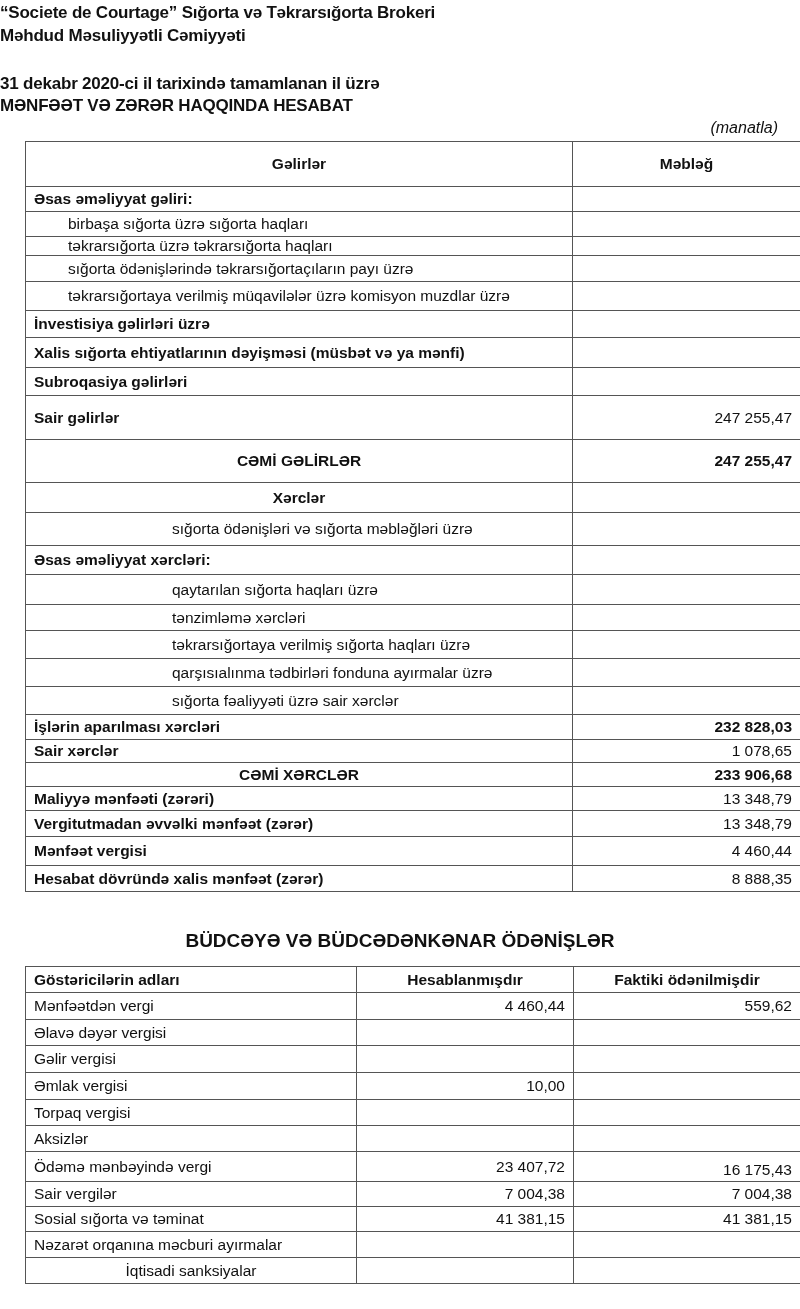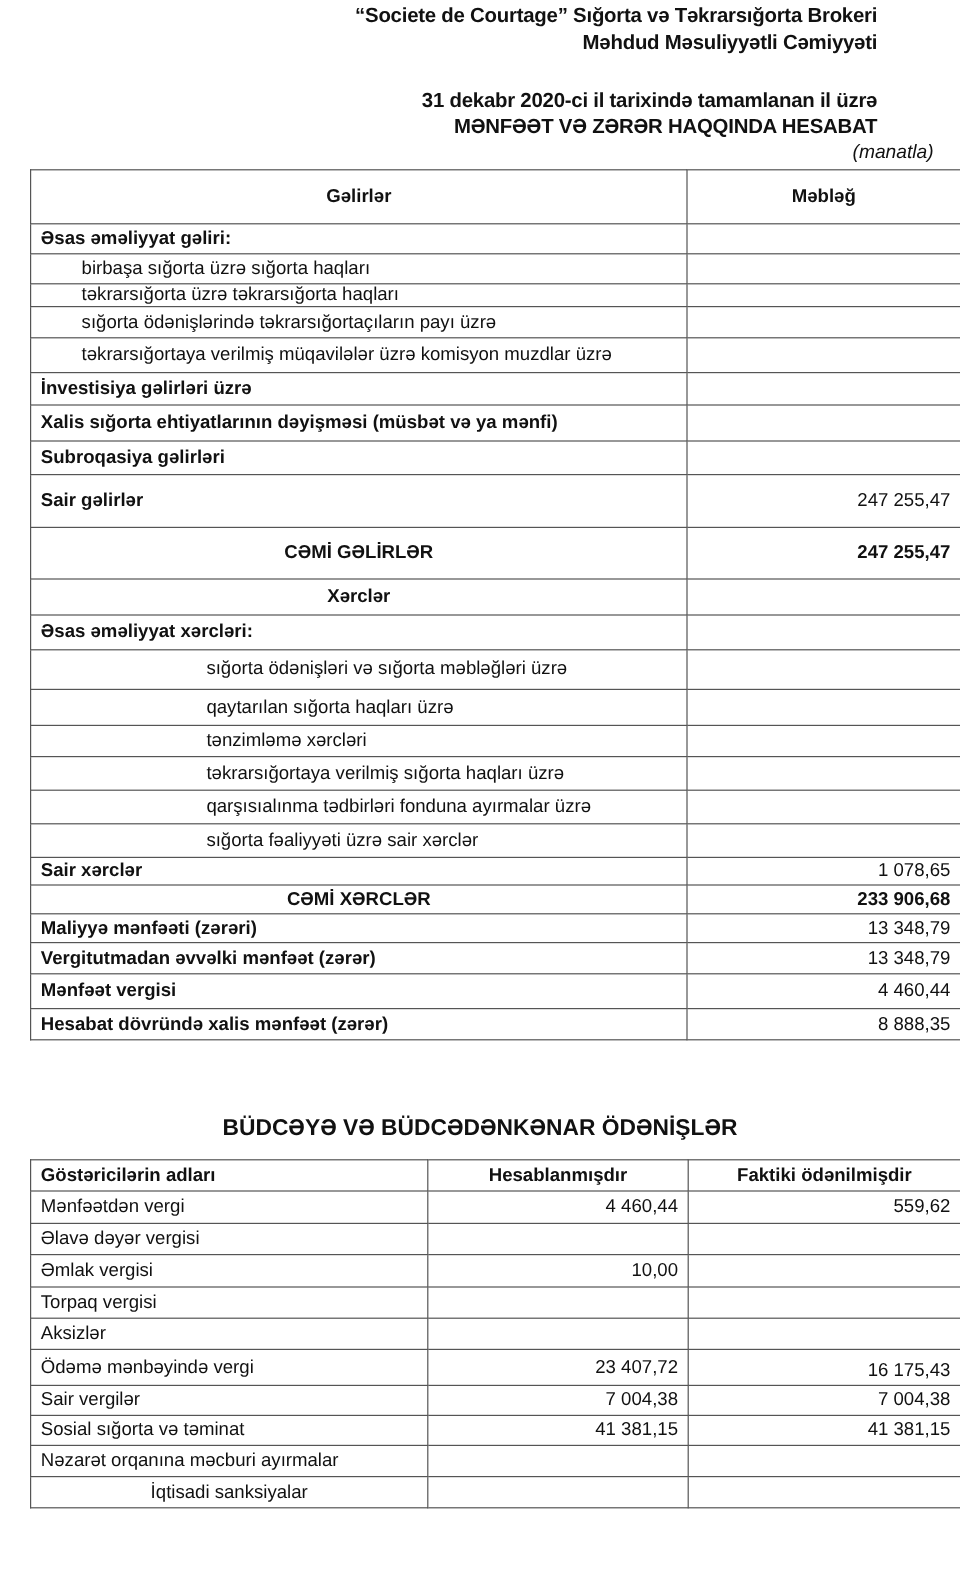--- a/index.html
+++ b/index.html
@@ -1,18 +1,18 @@
 <!DOCTYPE html>
 <html><head>
 <meta charset="utf-8">
 <style>
   html, body { margin:0; padding:0; background:#ffffff; }
   body { width:800px; height:1309px; position:relative; overflow:hidden;
          font-family:"Liberation Sans", sans-serif; color:#111; }
-  .hdr { position:absolute; left:0; width:731px; text-align:right; font-weight:bold; font-size:17px; letter-spacing:-0.2px; }
+  .hdr { position:absolute; left:0; width:731px; text-align:left; font-weight:bold; font-size:17px; letter-spacing:-0.2px; }
   .unit { position:absolute; right:22px; top:119px; font-style:italic; font-size:16px; }
   table { position:absolute; border-collapse:collapse; table-layout:fixed; font-size:15.5px; }
   td, th { border:1.5px solid #555; padding:0 8px; overflow:hidden; white-space:nowrap; }
   #t1 { left:25px; top:141px; width:775px; }
   #t1 col.c1 { width:547px; }
   #t1 col.c2 { width:228px; }
   .b { font-weight:bold; }
   .num { text-align:right; }
   .ctr { text-align:center; }
   .ind1 { padding-left:42px; }
@@ -80,47 +80,51 @@
         <td class="num">247 255,47</td>
       </tr>
   <tr style="height:43px;">
         <td class="b ctr">CƏMİ  GƏLİRLƏR</td>
         <td class="b num">247 255,47</td>
       </tr>
   <tr style="height:30px;">
         <td class="b ctr">Xərclər</td>
         <td class="num"></td>
       </tr>
+  <tr style="height:33px;">
+        <td class="ind2">sığorta ödənişləri və sığorta məbləğləri üzrə</td>
+        <td class="num"></td>
+      </tr>
   <tr style="height:29px;">
         <td class="b">Əsas əməliyyat xərcləri:</td>
         <td class="num"></td>
       </tr>
-  <tr style="height:33px;">
-        <td class="ind2">sığorta ödənişləri və sığorta məbləğləri üzrə</td>
-        <td class="num"></td>
-      </tr>
   <tr style="height:30px;">
         <td class="ind2">qaytarılan sığorta haqları üzrə</td>
         <td class="num"></td>
       </tr>
   <tr style="height:26px;">
         <td class="ind2">tənzimləmə xərcləri</td>
         <td class="num"></td>
       </tr>
   <tr style="height:28px;">
         <td class="ind2">təkrarsığortaya verilmiş sığorta haqları üzrə</td>
         <td class="num"></td>
       </tr>
   <tr style="height:28px;">
         <td class="ind2">qarşısıalınma tədbirləri fonduna ayırmalar üzrə</td>
         <td class="num"></td>
       </tr>
   <tr style="height:28px;">
         <td class="ind2">sığorta fəaliyyəti üzrə sair xərclər</td>
         <td class="num"></td>
+      </tr>
+  <tr style="height:25px;">
+        <td class="b">İşlərin aparılması xərcləri</td>
+        <td class="b num">232 828,03</td>
       </tr>
   <tr style="height:23px;">
         <td class="b">Sair xərclər</td>
         <td class="num">1 078,65</td>
       </tr>
   <tr style="height:24px;">
         <td class="b ctr">CƏMİ  XƏRCLƏR</td>
         <td class="b num">233 906,68</td>
       </tr>
   <tr style="height:24px;">
@@ -160,20 +164,25 @@
         <td>Mənfəətdən  vergi</td>
         <td class="num">4 460,44</td>
         <td class="num">559,62</td>
       </tr>
   <tr style="height:26px;">
         <td>Əlavə dəyər vergisi</td>
         <td class="num"></td>
         <td class="num"></td>
       </tr>
   <tr style="height:27px;">
+        <td>Gəlir vergisi</td>
+        <td class="num"></td>
+        <td class="num"></td>
+      </tr>
+  <tr style="height:27px;">
         <td>Əmlak vergisi</td>
         <td class="num">10,00</td>
         <td class="num"></td>
       </tr>
   <tr style="height:26px;">
         <td>Torpaq vergisi</td>
         <td class="num"></td>
         <td class="num"></td>
       </tr>
   <tr style="height:26px;margin-top:19px;">

